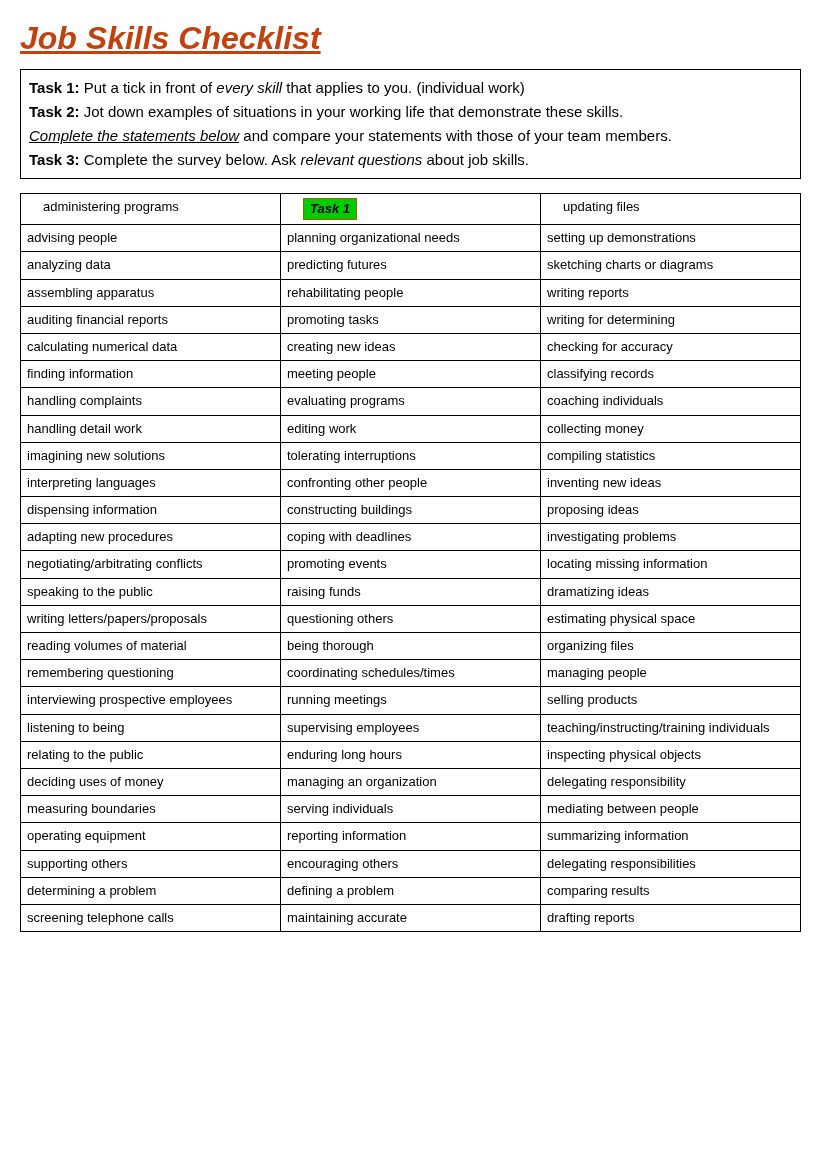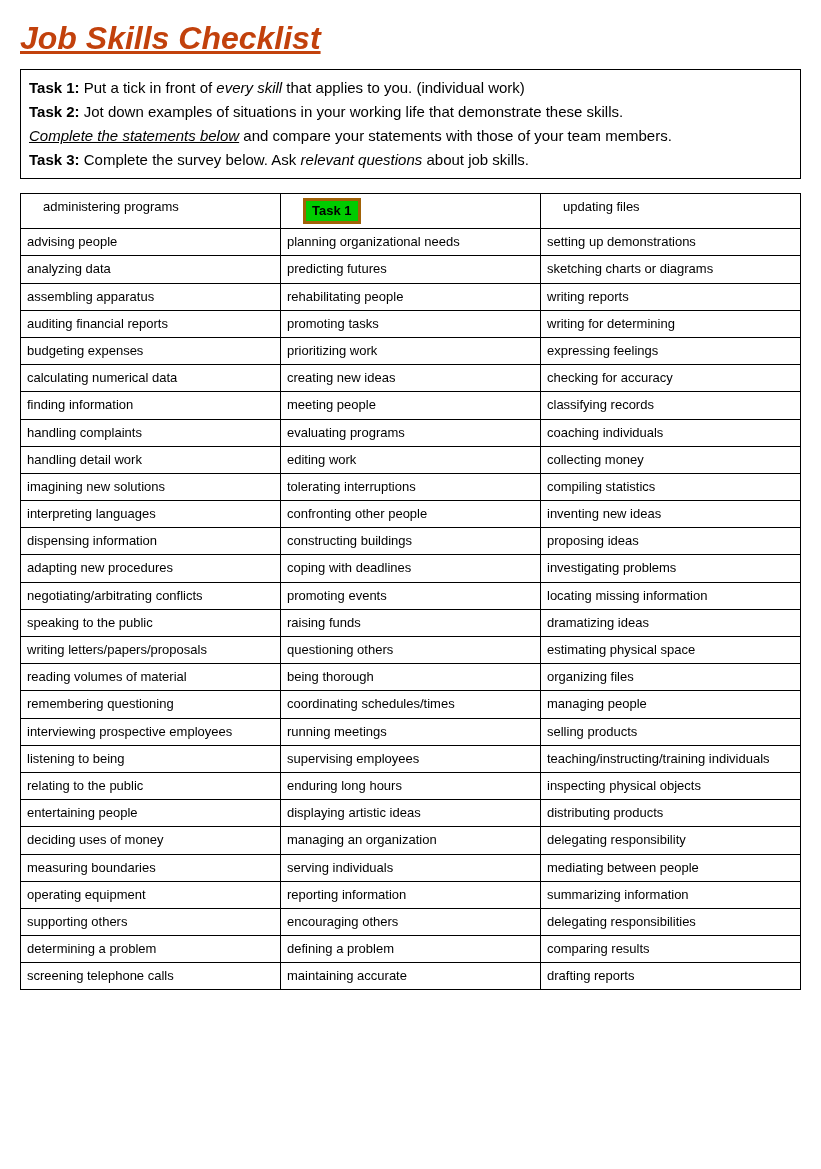--- a/index.html
+++ b/index.html
@@ -26,22 +26,23 @@
     }
     .tasks-box p { font-size: 15px; }
     .tasks-box p span.bold { font-weight: bold; }
     .tasks-box p span.italic { font-style: italic; }
     .tasks-box p span.underline { text-decoration: underline; }
     .task1-label {
       background-color: #00cc00;
       color: #000;
       font-weight: bold;
       padding: 1px 6px;
-      border: 3px solid #a16207;
+      border: 1px solid #a16207;
       display: inline-block;
+      font-style: italic;
     }
     .grid-table {
       width: 100%;
       border-collapse: collapse;
       border: 1px solid #000;
     }
     .grid-table td {
       border: 1px solid #000;
       padding: 4px 6px;
       vertical-align: top;
@@ -90,25 +91,20 @@
           <td>assembling apparatus</td>
           <td>rehabilitating people</td>
           <td>writing reports</td>
         </tr>
         <tr>
           <td>auditing financial reports</td>
           <td>promoting tasks</td>
           <td>writing for determining</td>
         </tr>
         <tr>
-          <td>budgeting expenses</td>
-          <td>prioritizing work</td>
-          <td>expressing feelings</td>
-        </tr>
-        <tr>
           <td>calculating numerical data</td>
           <td>creating new ideas</td>
           <td>checking for accuracy</td>
         </tr>
         <tr>
           <td>finding information</td>
           <td>meeting people</td>
           <td>classifying records</td>
         </tr>
         <tr>
@@ -175,25 +171,20 @@
           <td>listening to being</td>
           <td>supervising employees</td>
           <td>teaching/instructing/training individuals</td>
         </tr>
         <tr>
           <td>relating to the public</td>
           <td>enduring long hours</td>
           <td>inspecting physical objects</td>
         </tr>
         <tr>
-          <td>entertaining people</td>
-          <td>displaying artistic ideas</td>
-          <td>distributing products</td>
-        </tr>
-        <tr>
           <td>deciding uses of money</td>
           <td>managing an organization</td>
           <td>delegating responsibility</td>
         </tr>
         <tr>
           <td>measuring boundaries</td>
           <td>serving individuals</td>
           <td>mediating between people</td>
         </tr>
         <tr>

